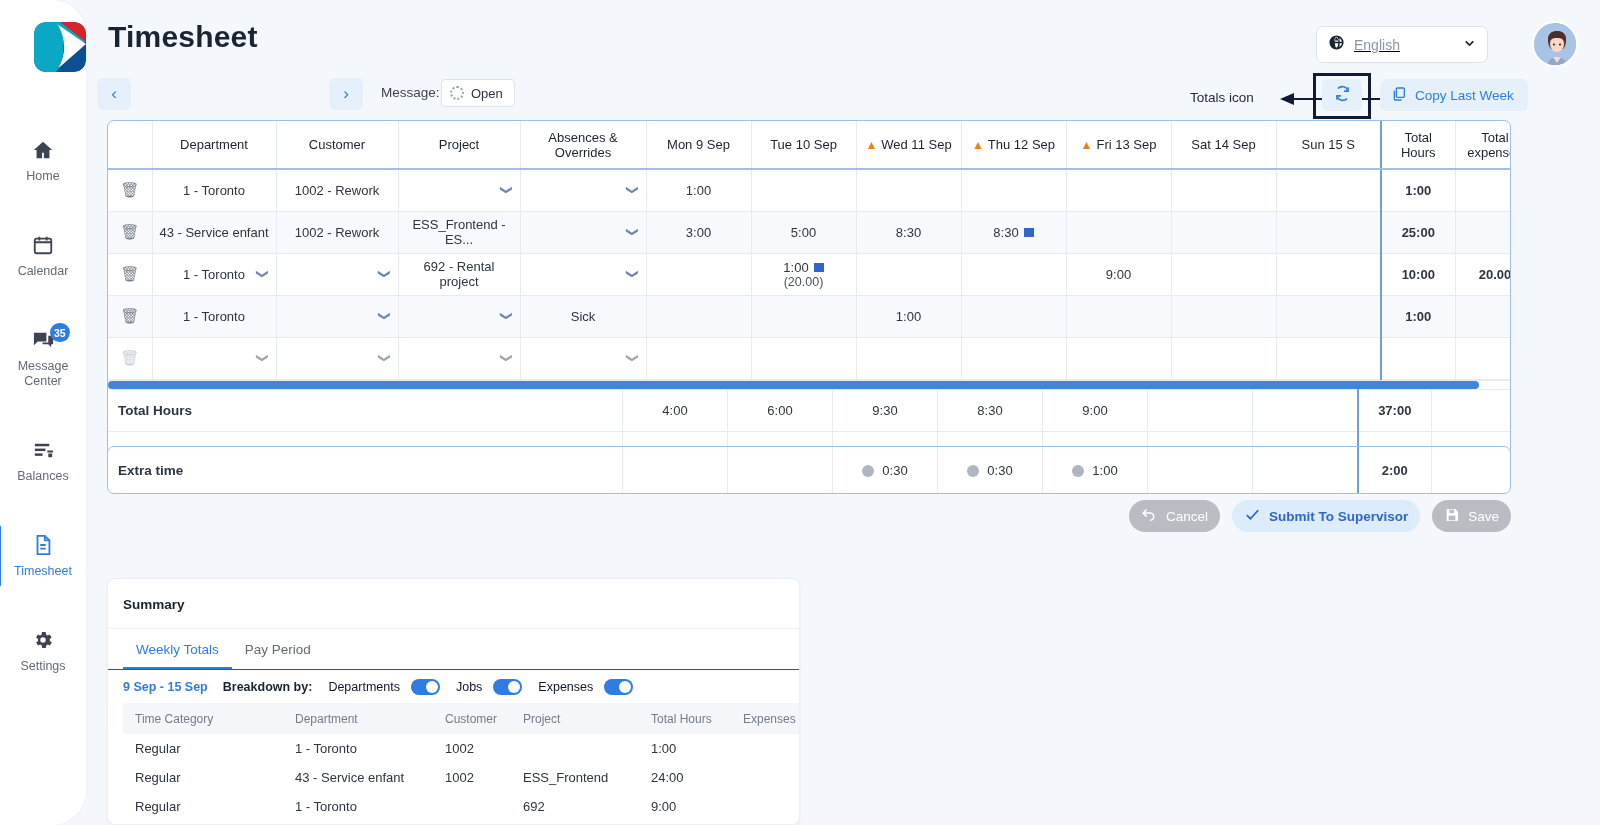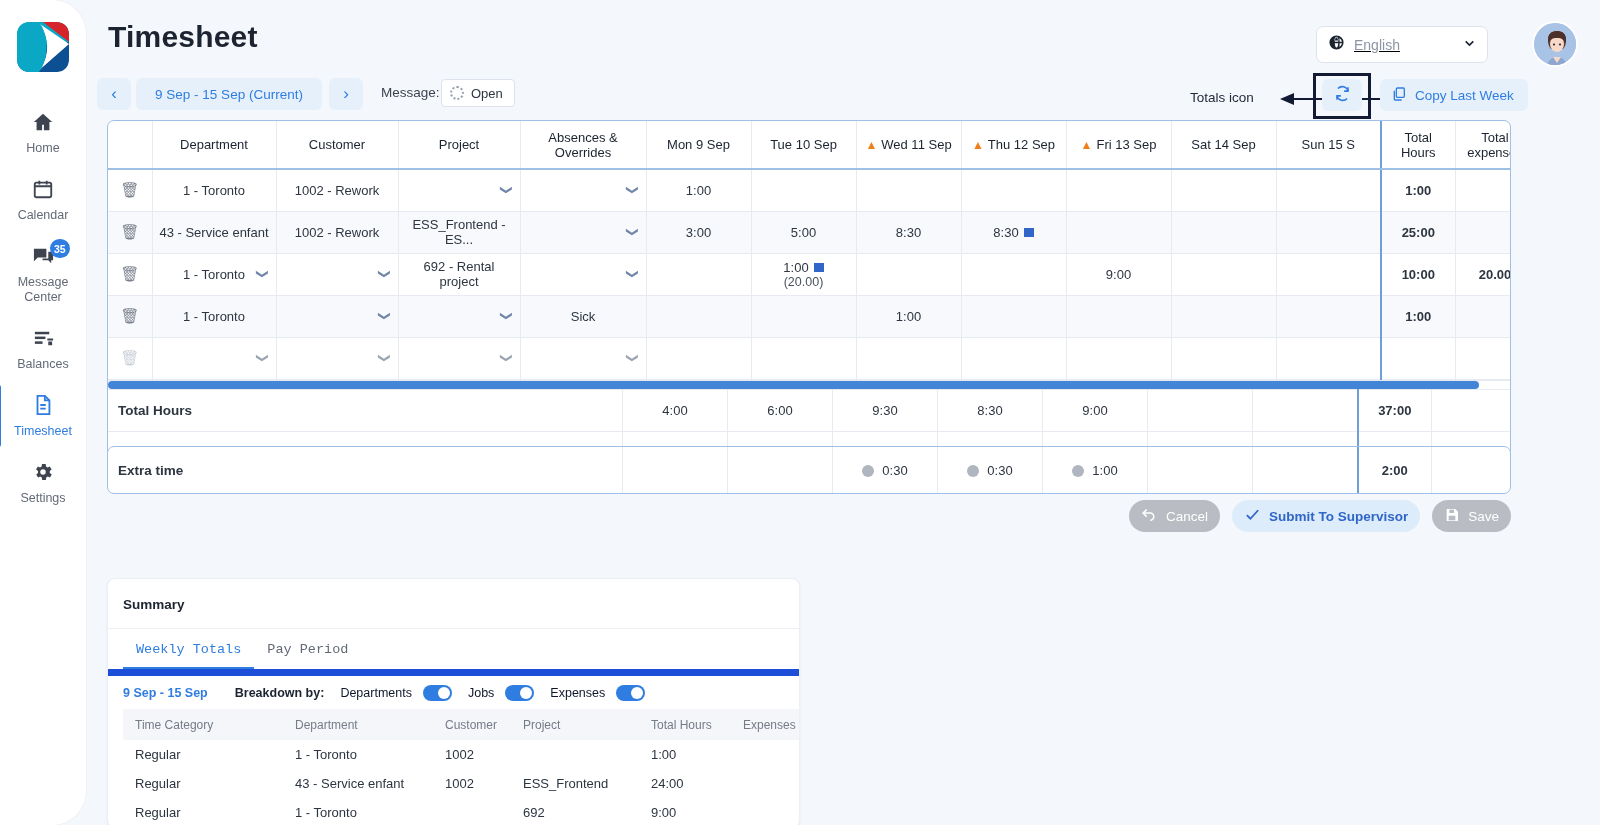--- a/index.html
+++ b/index.html
@@ -11,24 +11,25 @@
   }
   .app { position: relative; width: 1600px; height: 825px; }
 
   
   .sidebar {
     position: absolute; left: 0; top: 0;
     width: 86px; height: 825px;
     background: #ffffff;
     border-top-right-radius: 34px;
     border-bottom-right-radius: 34px;
-    display: flex; flex-direction: column; align-items: center;
+    display: flex; flex-direction: column; align-items: flex-end;
     padding-top: 22px;
     box-shadow: 0 0 0 1px #eef1f6;
     z-index: 5;
+    gap: 28px;
   }
   .logo {
     width: 52px; height: 50px; border-radius: 12px;
     overflow: hidden; margin-bottom: 26px;
   }
   .nav-item {
     width: 86px; padding: 11px 4px 9px;
     display: flex; flex-direction: column; align-items: center;
     position: relative; cursor: pointer;
   }
@@ -237,31 +238,31 @@
     width: 693px; min-height: 247px;
     background: #fff; border-radius: 8px;
     border: 1px solid #eceff4;
     box-shadow: 0 1px 3px rgba(20,40,80,.06);
     overflow: hidden;
   }
   .summary-title {
     font-size: 13.5px; font-weight: bold; color: #1b2430;
     padding: 18px 0 16px 15px; border-bottom: 1px solid #eceff4;
   }
-  .tabs { display: flex; padding: 0 15px; border-bottom: 7px solid #1d4ed8; font-family: Liberation Mono, monospace; }
+  .tabs { display: flex; padding: 0 15px; border-bottom: 1px solid #1d4ed8; }
   .tab {
     font-size: 13.5px; color: #636a76; padding: 13px 13px 10px;
     cursor: pointer;
   }
   .tab.active { color: #2f7de1; border-bottom: 2px solid #2f7de1; }
   .bk-row {
     display: flex; align-items: center; gap: 9px;
     padding: 9px 0 8px 15px; font-size: 12.5px;
   }
-  .bk-period { color: #2f7de1; font-weight: bold; margin-right: 18px; }
+  .bk-period { color: #2f7de1; font-weight: bold; margin-right: 6px; }
   .bk-label { color: #1b2430; font-weight: bold; }
   .bk-opt { color: #0f172a; margin-left: 7px; }
   .toggle {
     width: 29px; height: 16px; border-radius: 9px; background: #2f7de1;
     position: relative; cursor: pointer; margin-left: 2px;
   }
   .toggle::after {
     content: ""; position: absolute; right: 2px; top: 2px;
     width: 12px; height: 12px; border-radius: 50%; background: #fff;
   }
@@ -384,21 +385,20 @@
         <path d="M23 8c-6 0-9 3.5-9 8.5 0 1.5.2 2.5.5 3.5 1-3 3.5-5 8.5-5s7.5 2 8.5 5c.3-1 .5-2 .5-3.5C32 11.5 29 8 23 8z" fill="#4d302a"></path>
         <circle cx="20" cy="21.5" r="1.1" fill="#3b2b26"></circle>
         <circle cx="26" cy="21.5" r="1.1" fill="#3b2b26"></circle>
         <path d="M13 46c0-8 4.5-12 10-12s10 4 10 12z" fill="#8fa6d0"></path>
         <path d="M19 34h8l-4 6z" fill="#f6d9c8"></path>
       </svg>
     </div>
 
     <div class="toolbar">
       <div class="nav-btn nav-prev">‹</div>
-      <div class="period-pill">9 Sep - 15 Sep (Current)</div>
       <div class="nav-btn nav-next">›</div>
       <div class="status-label">Message:</div>
       <div class="status-chip">
         <span class="dotted-circle"></span>
         <span>Open</span>
       </div>
 
       <div class="refresh-note">Totals icon</div>
       <svg class="refresh-arrow" viewBox="0 0 106 14">
         <path d="M106 7 H14" stroke="#131a33" stroke-width="2" fill="none"></path>

